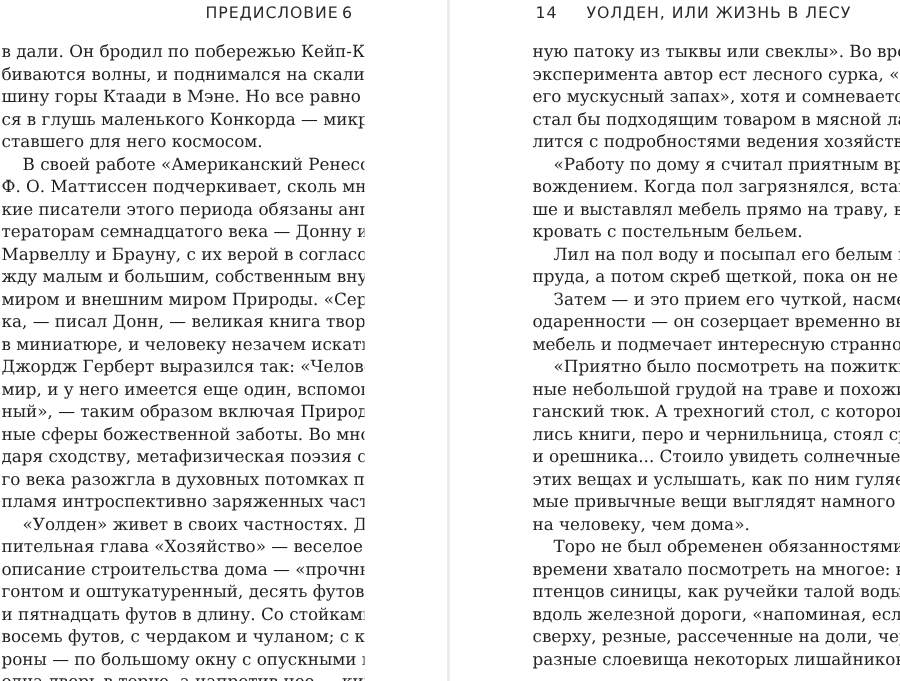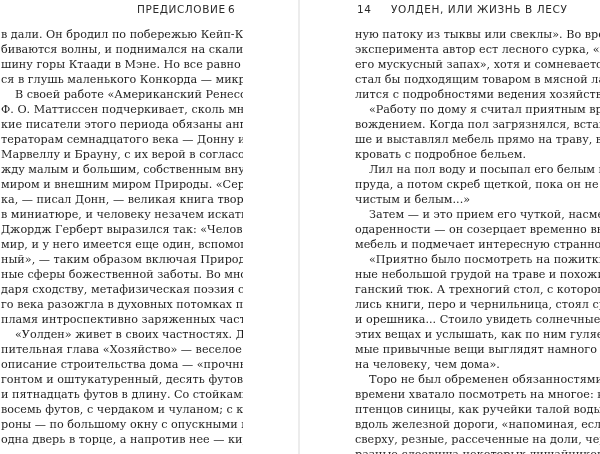--- a/index.html
+++ b/index.html
@@ -84,20 +84,21 @@
 <body>
 
 <div class="page page-left">
   <div class="running-head rh-title-left">ПРЕДИСЛОВИЕ</div>
   <div class="running-head rh-num-left">6</div>
   <div class="text-block" id="left-text">
       <span class="line">в дали. Он бродил по побережью Кейп-Кода, где раз-</span>
       <span class="line">биваются волны, и поднимался на скалистую вер-</span>
       <span class="line">шину горы Ктаади в Мэне. Но все равно возвращал-</span>
       <span class="line">ся в глушь маленького Конкорда — микрокосма,</span>
+      <span class="line last">ставшего для него космосом.</span>
       <span class="line indent">В своей работе «Американский Ренессанс»</span>
       <span class="line">Ф. О. Маттиссен подчеркивает, сколь многим вели-</span>
       <span class="line">кие писатели этого периода обязаны английским ли-</span>
       <span class="line">тераторам семнадцатого века — Донну и Герберту,</span>
       <span class="line">Марвеллу и Брауну, с их верой в согласованность ме-</span>
       <span class="line">жду малым и большим, собственным внутренним</span>
       <span class="line">миром и внешним миром Природы. «Сердце челове-</span>
       <span class="line">ка, — писал Донн, — великая книга творений Бога</span>
       <span class="line">в миниатюре, и человеку незачем искать более».</span>
       <span class="line">Джордж Герберт выразился так: «Человек — целый</span>
@@ -125,24 +126,23 @@
   <div class="running-head rh-title-right">УОЛДЕН, ИЛИ ЖИЗНЬ В ЛЕСУ</div>
   <div class="text-block" id="right-text">
       <span class="line">ную патоку из тыквы или свеклы». Во время другого</span>
       <span class="line">эксперимента автор ест лесного сурка, «несмотря на</span>
       <span class="line">его мускусный запах», хотя и сомневается, что тот</span>
       <span class="line">стал бы подходящим товаром в мясной лавке. Он де-</span>
       <span class="line last">лится с подробностями ведения хозяйства:</span>
       <span class="line indent">«Работу по дому я считал приятным времяпрепро-</span>
       <span class="line">вождением. Когда пол загрязнялся, вставал порань-</span>
       <span class="line">ше и выставлял мебель прямо на траву, включая</span>
-      <span class="line last">кровать с подробное бельем.</span>
+      <span class="line last">кровать с постельным бельем.</span>
       <span class="line indent">Лил на пол воду и посыпал его белым песком из</span>
       <span class="line">пруда, а потом скреб щеткой, пока он не становился</span>
-      <span class="line last">чистым и белым...»</span>
       <span class="line indent">Затем — и это прием его чуткой, насмешливой</span>
       <span class="line">одаренности — он созерцает временно вынесенную</span>
       <span class="line last">мебель и подмечает интересную странность:</span>
       <span class="line indent">«Приятно было посмотреть на пожитки, сложен-</span>
       <span class="line">ные небольшой грудой на траве и похожие на цы-</span>
       <span class="line">ганский тюк. А трехногий стол, с которого не убира-</span>
       <span class="line">лись книги, перо и чернильница, стоял среди сосен</span>
       <span class="line">и орешника... Стоило увидеть солнечные лучи на</span>
       <span class="line">этих вещах и услышать, как по ним гуляет ветер. Са-</span>
       <span class="line">мые привычные вещи выглядят намного интересней</span>

